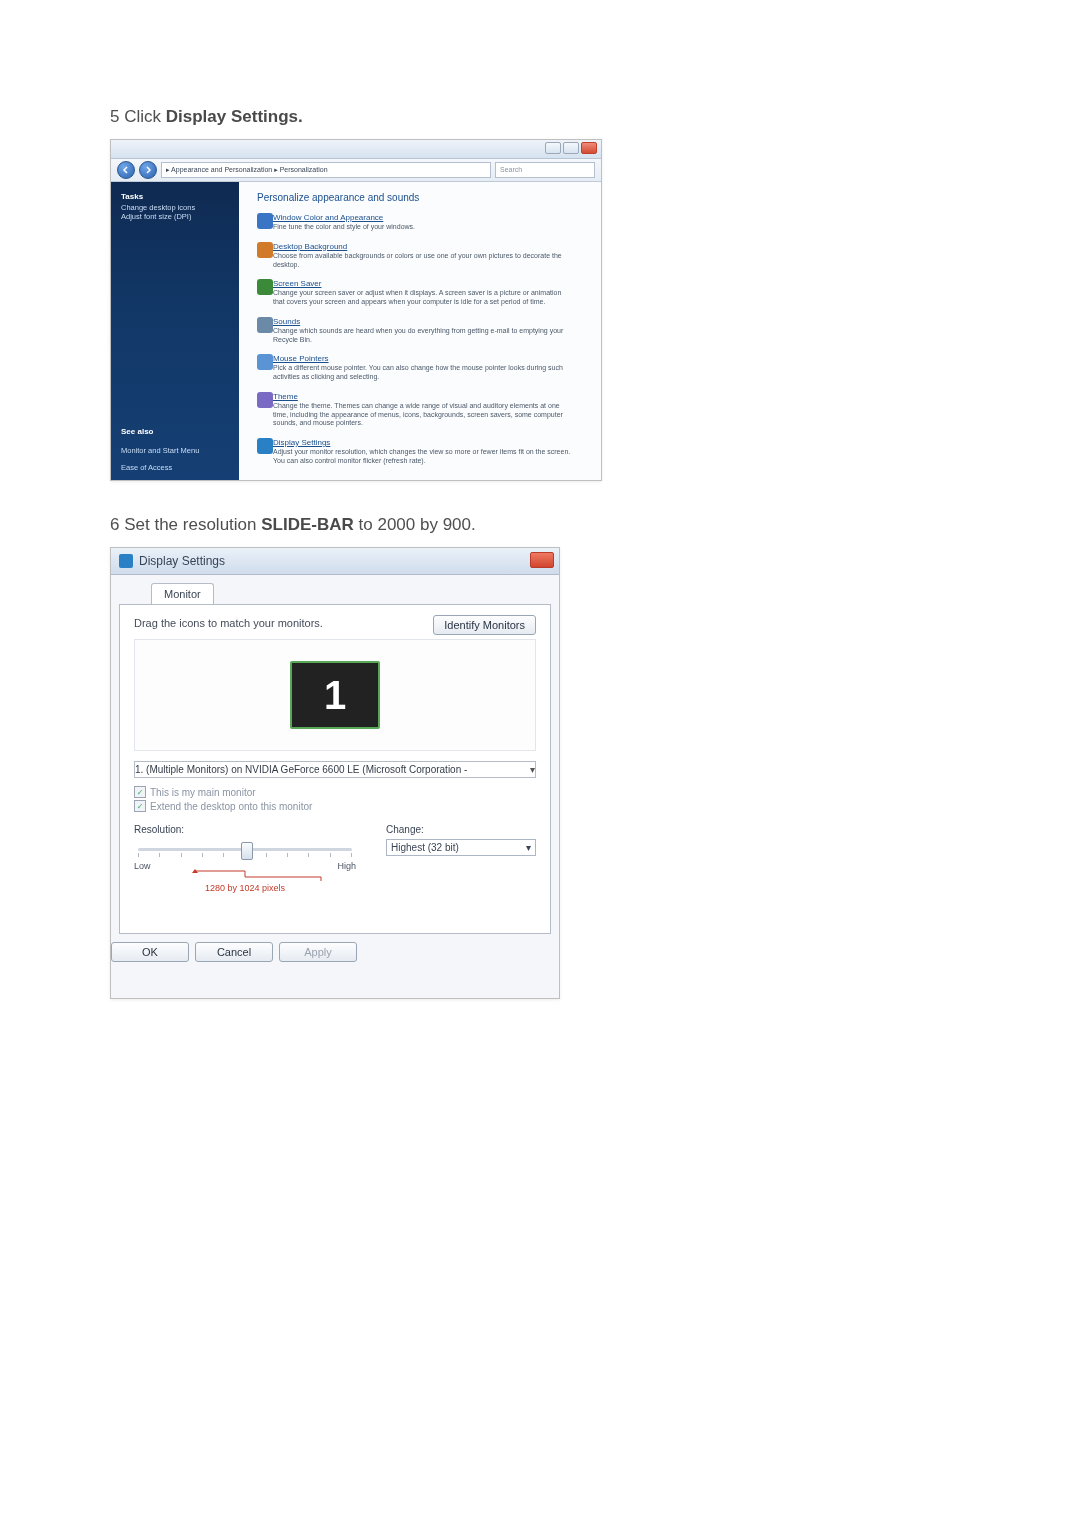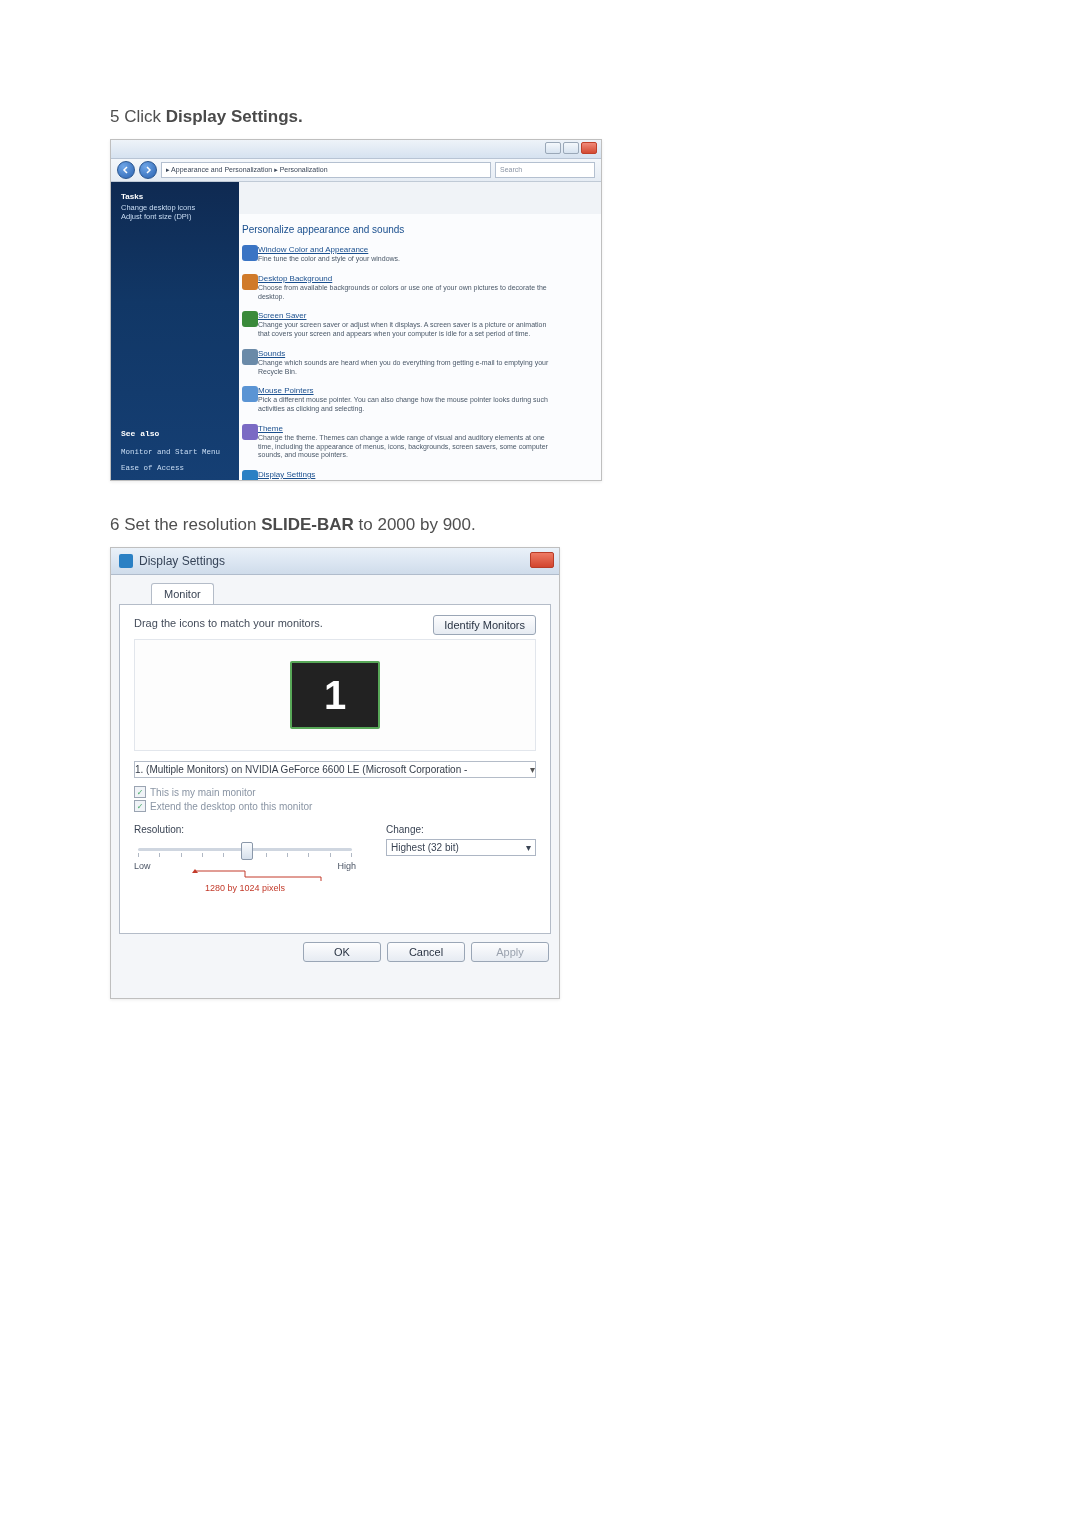--- a/index.html
+++ b/index.html
@@ -130,28 +130,26 @@
   }
   .win-pers .sidebar .side-link {
     color: #c9ddf4;
     font-size: 7.5px;
   }
   .win-pers .sidebar .side-bottom {
     margin-top: auto;
     display: flex;
     flex-direction: column;
     gap: 8px;
-    font-family: Liberation Mono, monospace;
   }
   .win-pers .content {
     flex: 1;
     background: #fbfcfe;
-    padding: 10px 3px;
+    padding: 10px 18px;
     overflow: hidden;
-    margin-top: 32px;
   }
   .win-pers .content .page-title {
     color: #1a4f8e;
     font-size: 10px;
     margin-bottom: 10px;
   }
   .cp-item {
     display: flex;
     gap: 0;
     margin-bottom: 10px;
@@ -388,21 +386,20 @@
     align-items: center;
   }
   .help-link {
     color: #1a4f8e;
     text-decoration: underline;
     font-size: 10px;
   }
   .dlg-buttons {
     padding: 0 10px 10px 0;
     display: flex;
-    justify-content: flex-end;
     gap: 6px;
   }
   .dlg-buttons .vista-btn {
     min-width: 56px;
     text-align: center;
   }
   .dlg-buttons .vista-btn.disabled {
     color: #9aa2ae;
   }
 </style>

